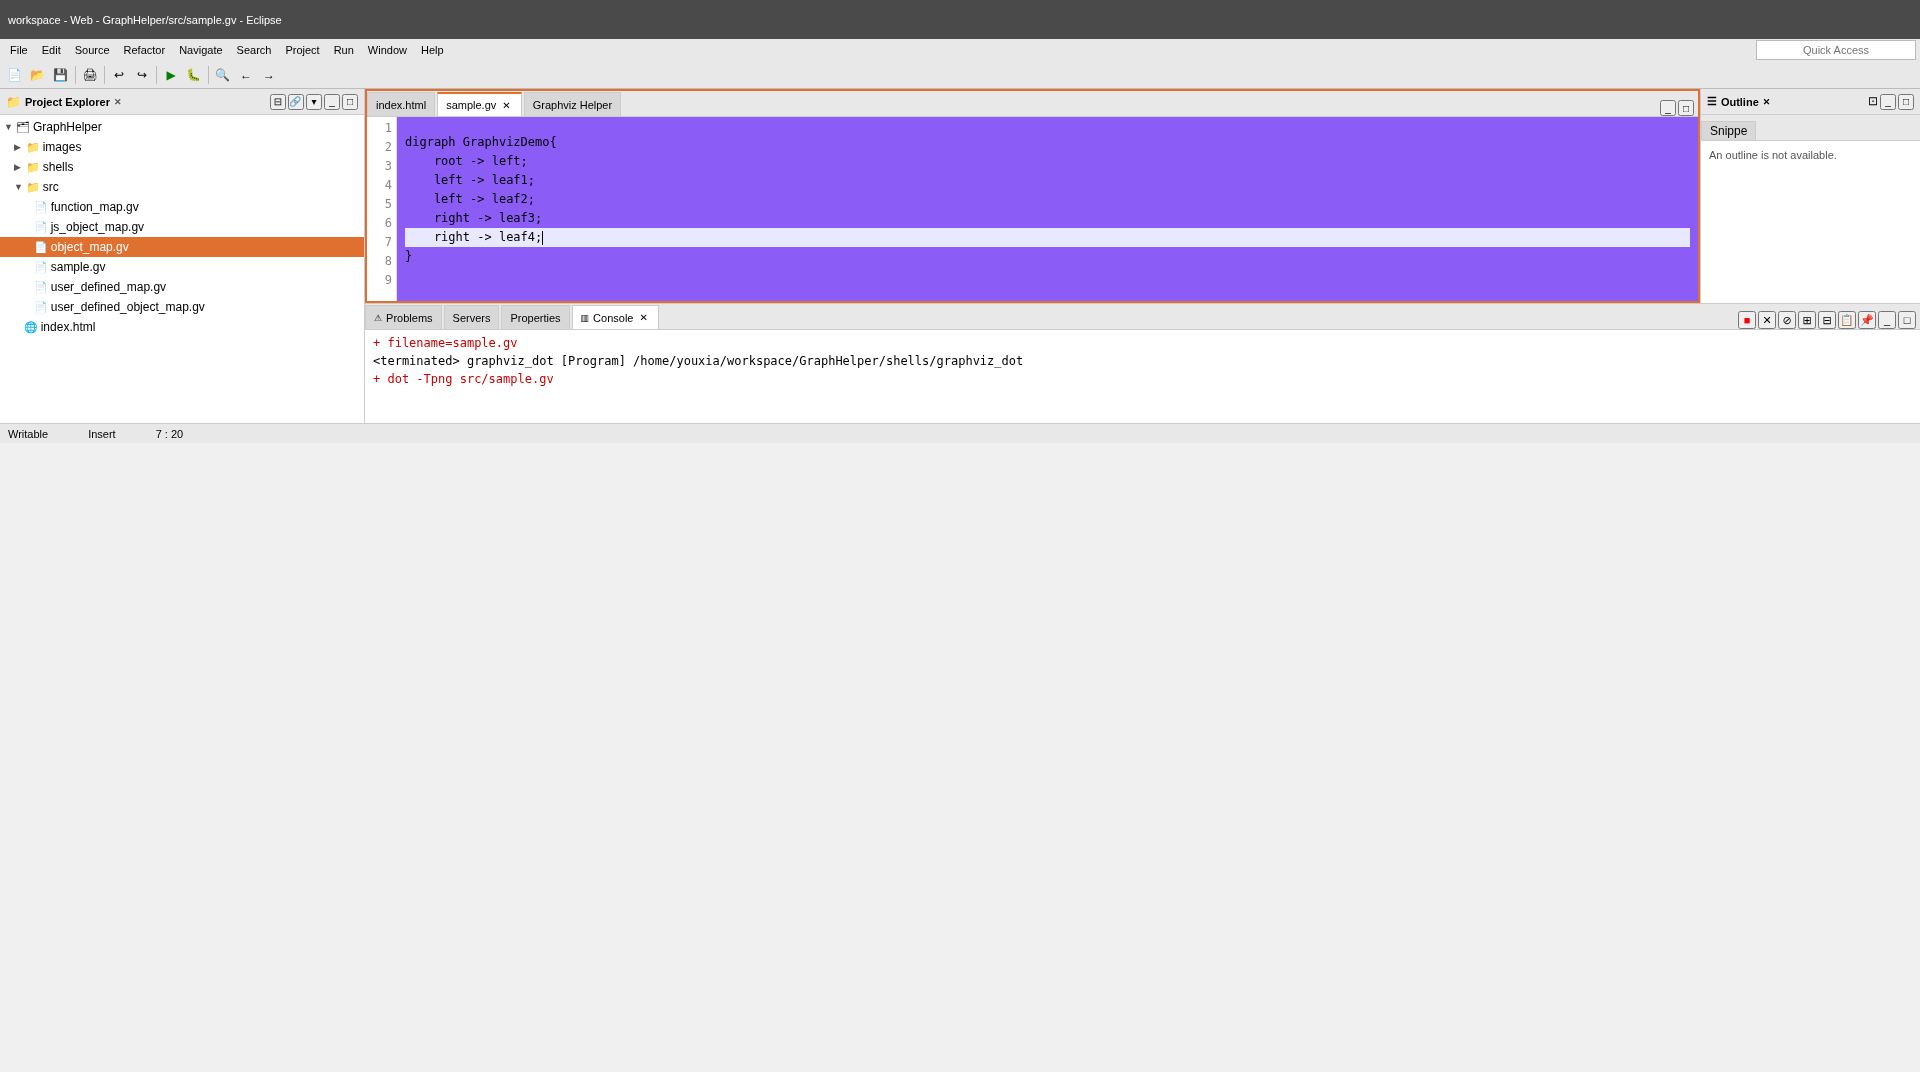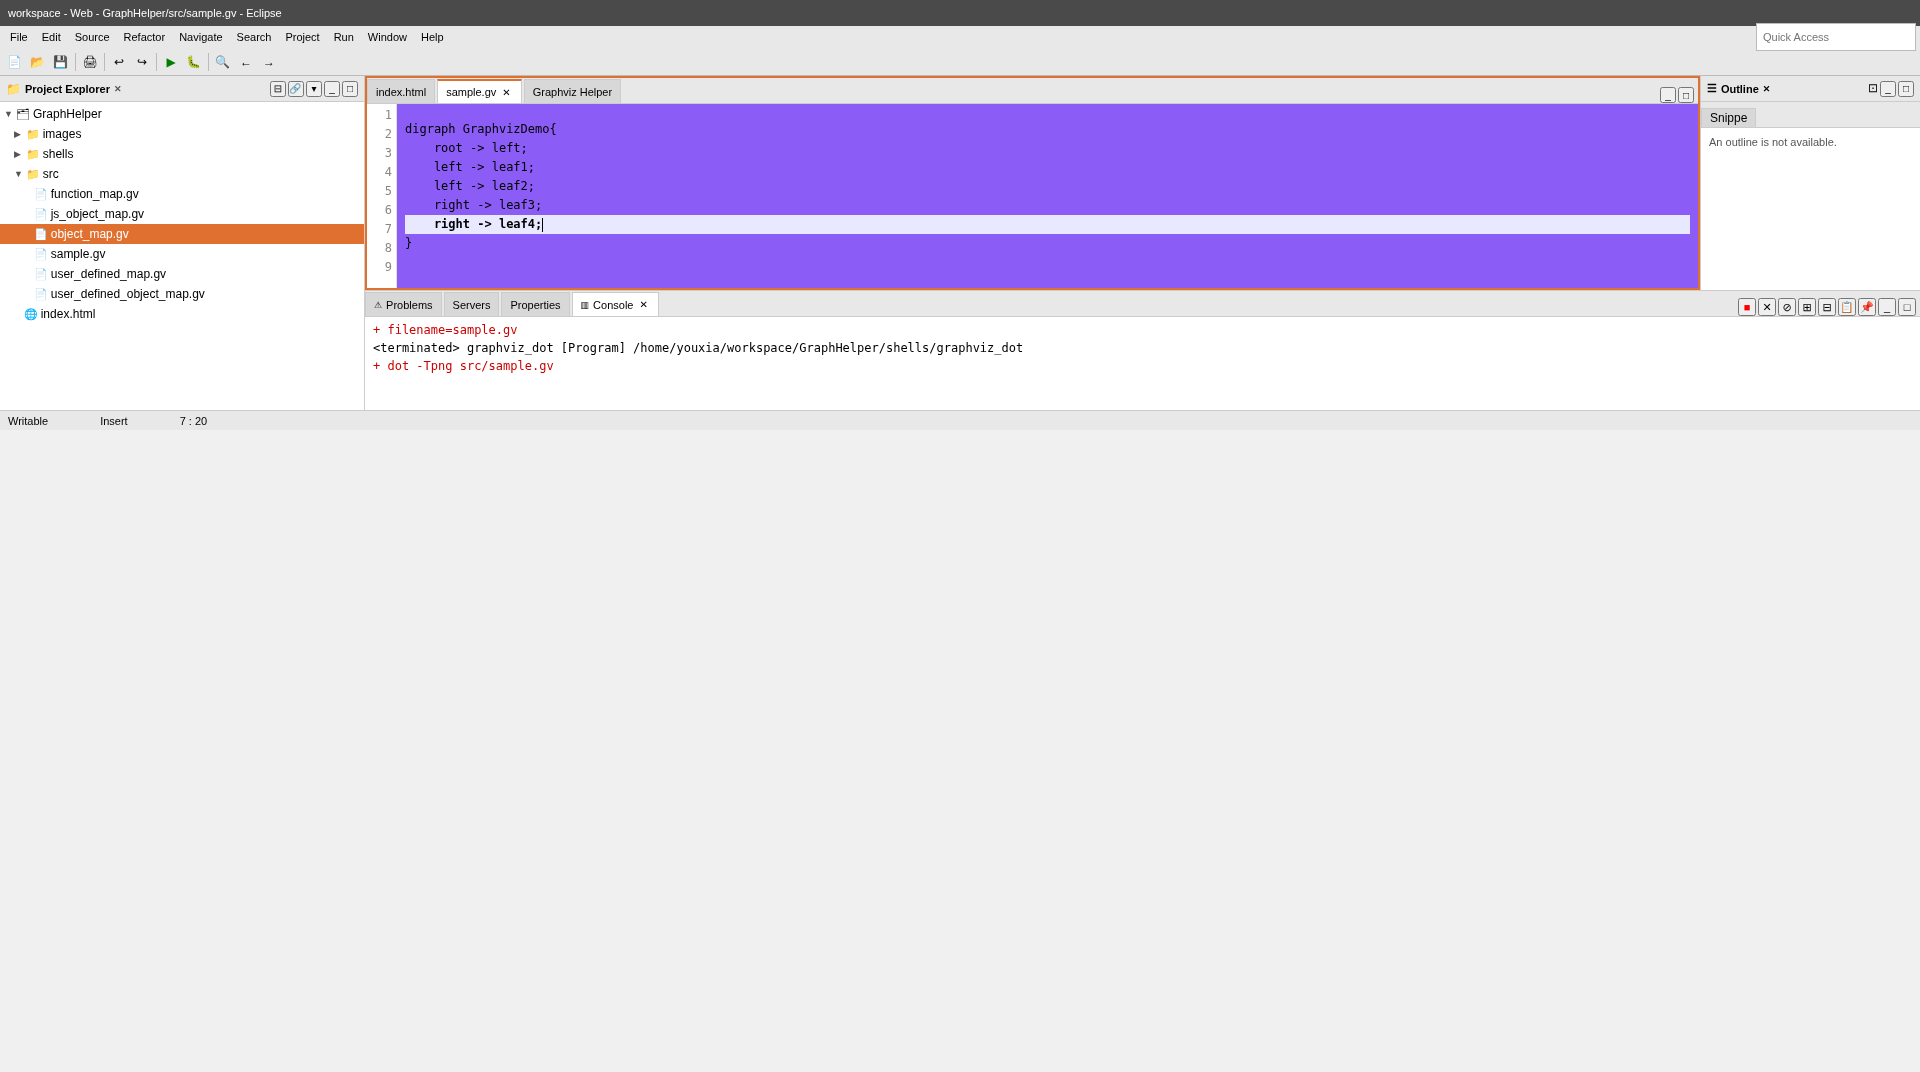--- a/index.html
+++ b/index.html
@@ -14,21 +14,21 @@
     }
 
     
     #title-bar {
       background: #4a4a4a;
       color: #fff;
       padding: 6px 8px;
       font-size: 11px;
       display: flex;
       align-items: center;
-      height: 26px;
+      height: 39px;
     }
 
     #menu-bar {
       display: flex;
       align-items: center;
       padding: 2px 4px;
       gap: 2px;
       height: 22px;
       background: #e8e8e8;
     }
@@ -211,21 +211,20 @@
 
     .code-line {
       display: flex;
       align-items: center;
       height: 19px;
       white-space: pre;
     }
 
     .code-line.highlighted {
       background: #e8e8ff;
-      font-weight: bold;
     }
 
     .cursor {
       display: inline-block;
       width: 1px;
       height: 14px;
       background: #000;
       vertical-align: middle;
     }
 
@@ -320,32 +319,33 @@
 
     
     #status-bar {
       background: #e8e8e8;
       border-top: 1px solid #ccc;
       display: flex;
       align-items: center;
       height: 20px;
       padding: 0 8px;
       font-size: 11px;
-      gap: 52px;
+      gap: 40px;
     }
 
     
     .quick-access-box {
       margin-left: auto;
       border: 1px solid #bbb;
       background: #fff;
       padding: 1px 6px;
       font-size: 11px;
       width: 160px;
-      height: 28px;
+      height: 20px;
+      text-align: center;
     }
 
     
     #toolbar-row {
       display: flex;
       align-items: center;
       padding: 2px 4px;
       background: #e8e8e8;
       border-bottom: 1px solid #bbb;
       height: 28px;

